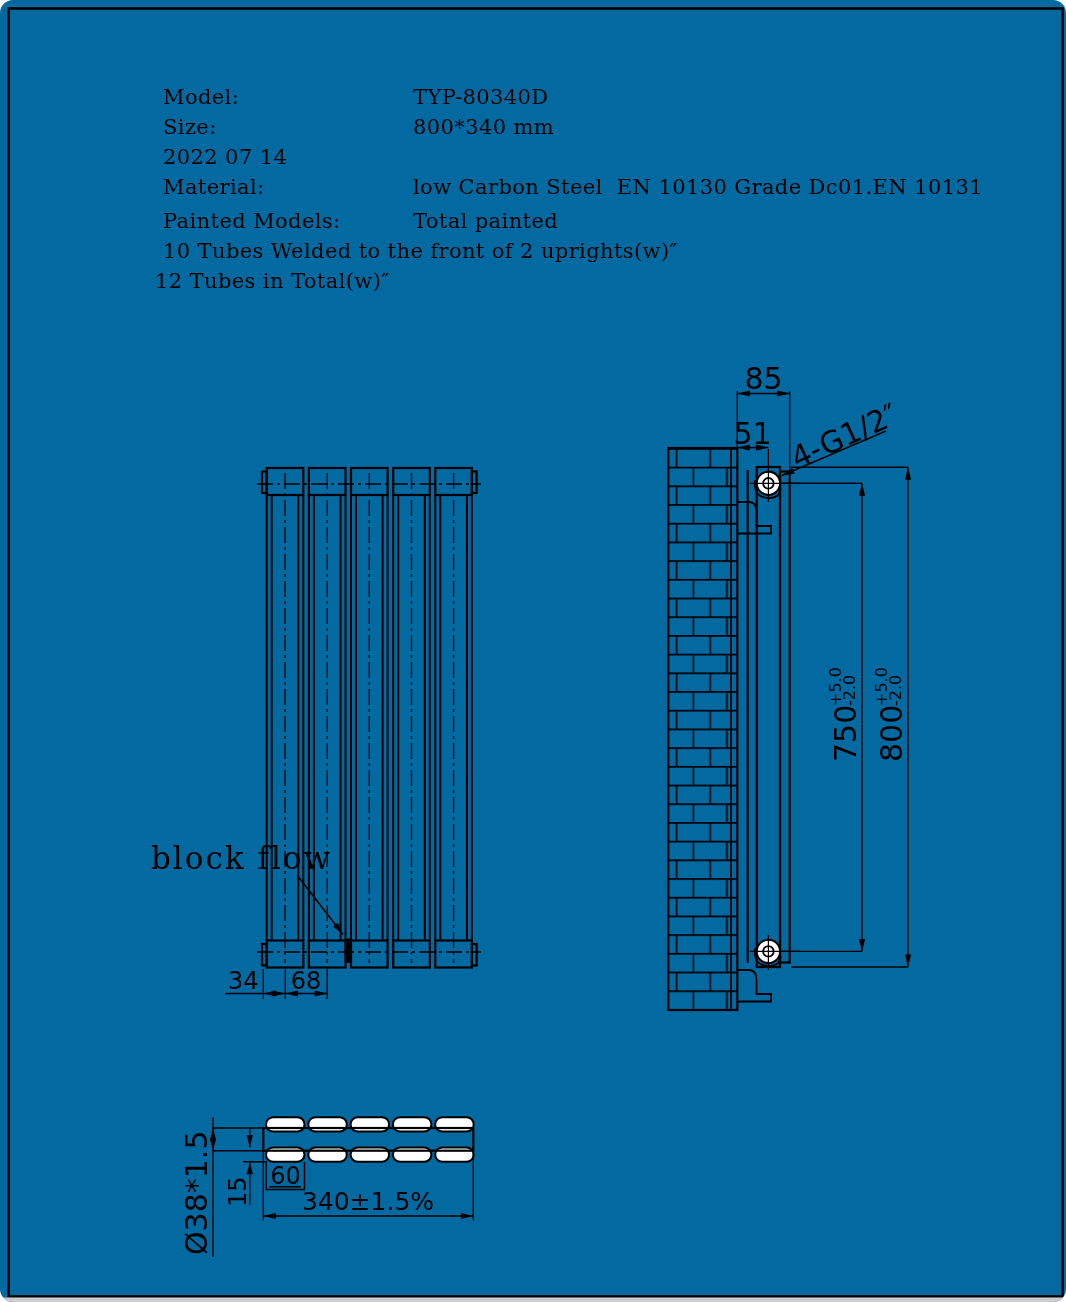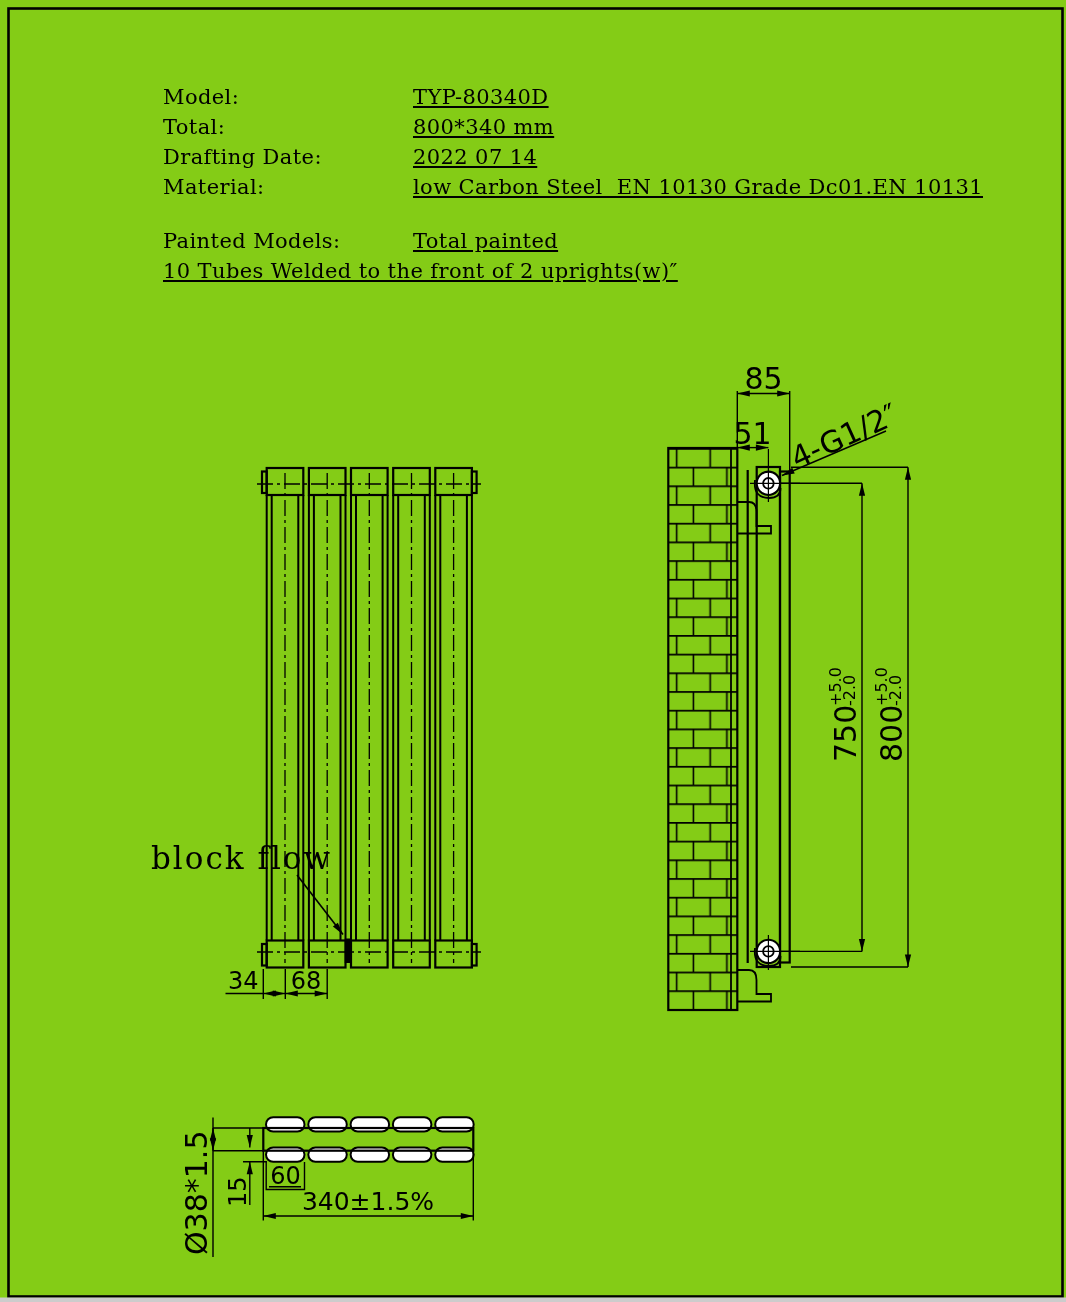--- a/index.html
+++ b/index.html
@@ -1,60 +1,60 @@
 <!DOCTYPE html>
 <html><head>
 <meta charset="utf-8">
 <style>
   html,body{margin:0;padding:0;background:#fff;}
-  .page{position:relative;width:1066px;height:1302px;background:#84cc16;overflow:hidden;
-        font-family:"DejaVu Serif",serif;color:#000;}
+  .page{position:relative;width:1066px;height:1302px;background:#0369a1;overflow:hidden;
+        font-family:"DejaVu Serif",serif;color:#000;border-radius:13px;}
   .page svg{position:absolute;left:0;top:0;}
   .spec{position:absolute;left:155px;top:82px;font-size:21px;line-height:30px;letter-spacing:0.4px;}
   .spec .row{display:flex;height:30px;align-items:center;padding-left:8px;}
-  .spec .row.g{margin-top:24px;}
+  .spec .row.g{margin-top:4px;}
   .spec .lab{width:250px;white-space:pre;}
-  .spec .val{white-space:pre;text-decoration:underline;}
+  .spec .val{white-space:pre;}
   .spec .xline{height:30px;display:flex;align-items:center;white-space:pre;}
   text{fill:#000;}
   .dim{font-family:"DejaVu Sans",sans-serif;font-size:30px;}
   .dim24{font-family:"DejaVu Sans",sans-serif;font-size:24px;}
   .dim25{font-family:"DejaVu Sans",sans-serif;font-size:25px;}
   .tol{font-family:"DejaVu Sans",sans-serif;font-size:16px;}
   .cadtext{font-family:"DejaVu Serif",serif;font-size:31px;letter-spacing:2px;}
 </style>
 </head>
 <body>
 
 <div class="page">
 
   <div class="spec">
     <div class="row">
       <span class="lab">Model:</span>
       <span class="val">TYP-80340D</span>
     </div>
     <div class="row">
-      <span class="lab">Total:</span>
+      <span class="lab">Size:</span>
       <span class="val">800*340 mm</span>
     </div>
     <div class="row">
-      <span class="lab">Drafting Date:</span>
       <span class="val">2022 07 14</span>
     </div>
     <div class="row">
       <span class="lab">Material:</span>
       <span class="val">low Carbon Steel  EN 10130 Grade Dc01.EN 10131</span>
     </div>
     <div class="row g">
       <span class="lab">Painted Models:</span>
       <span class="val">Total painted</span>
     </div>
     <div class="row">
       <span class="val">10 Tubes Welded to the front of 2 uprights(w)″</span>
     </div>
+    <div class="xline">12 Tubes in Total(w)″</div>
   </div>
 
   <svg width="1066" height="1302" viewBox="0 0 1066 1302">
     <defs>
       <marker id="arr" viewBox="0 0 14 8" markerWidth="14" markerHeight="8" refX="13.5" refY="4" orient="auto-start-reverse" markerUnits="userSpaceOnUse">
         <path d="M13.5,4 L1,0.9 L1,7.1 Z" fill="#000"></path>
       </marker>
       <pattern id="brickP" patternUnits="userSpaceOnUse" x="668.3" y="448" width="33.5" height="37.4">
         <path d="M0,0.8 H33.5 M0,19.5 H33.5 M8.4,0.8 V19.5 M25.1,19.5 V37.4" stroke="#000" stroke-width="1.6" fill="none"></path>
       </pattern>

